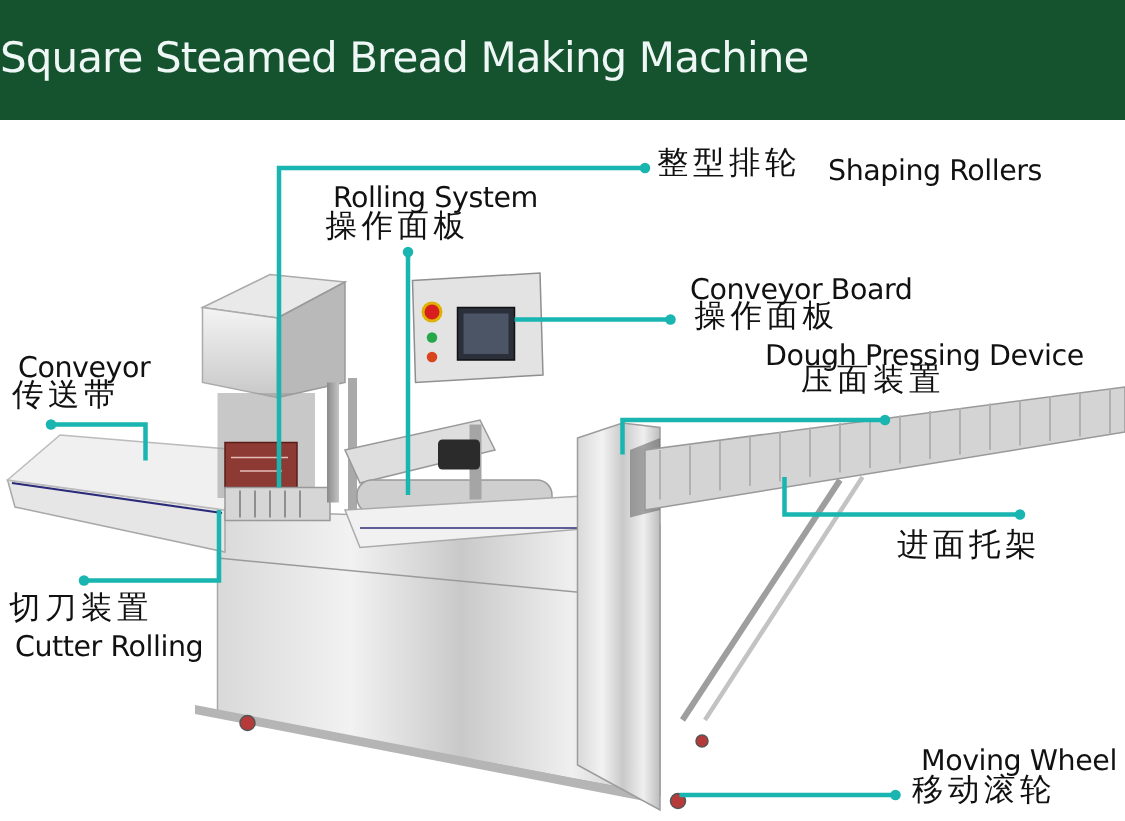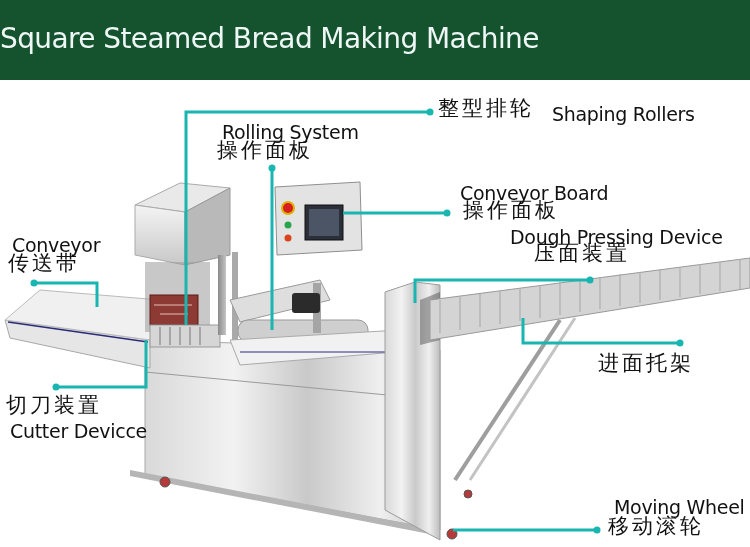--- a/index.html
+++ b/index.html
@@ -171,17 +171,17 @@
 
   <div class="lbl zh" style="left:463px; top:112px;">操作面板</div>
   <div class="lbl zh" style="left:534px; top:155px;">压面装置</div>
 
   <div class="lbl en" style="left:12px; top:148px;">Conveyor</div>
   <div class="lbl zh" style="left:8px; top:165px;text-align:center;">传送带</div>
 
   <div class="lbl zh" style="left:598px; top:265px;">进面托架</div>
 
   <div class="lbl zh" style="left:6px; top:307px;">切刀装置</div>
-  <div class="lbl en" style="left:10px; top:334px;">Cutter Devicce</div>
+  <div class="lbl en" style="left:10px; top:334px;">Cutter Rolling</div>
 
   <div class="lbl en" style="left:614px; top:410px;">Moving Wheel</div>
   <div class="lbl zh" style="left:608px; top:428px;">移动滚轮</div>
 </div>
 
 </body></html>

